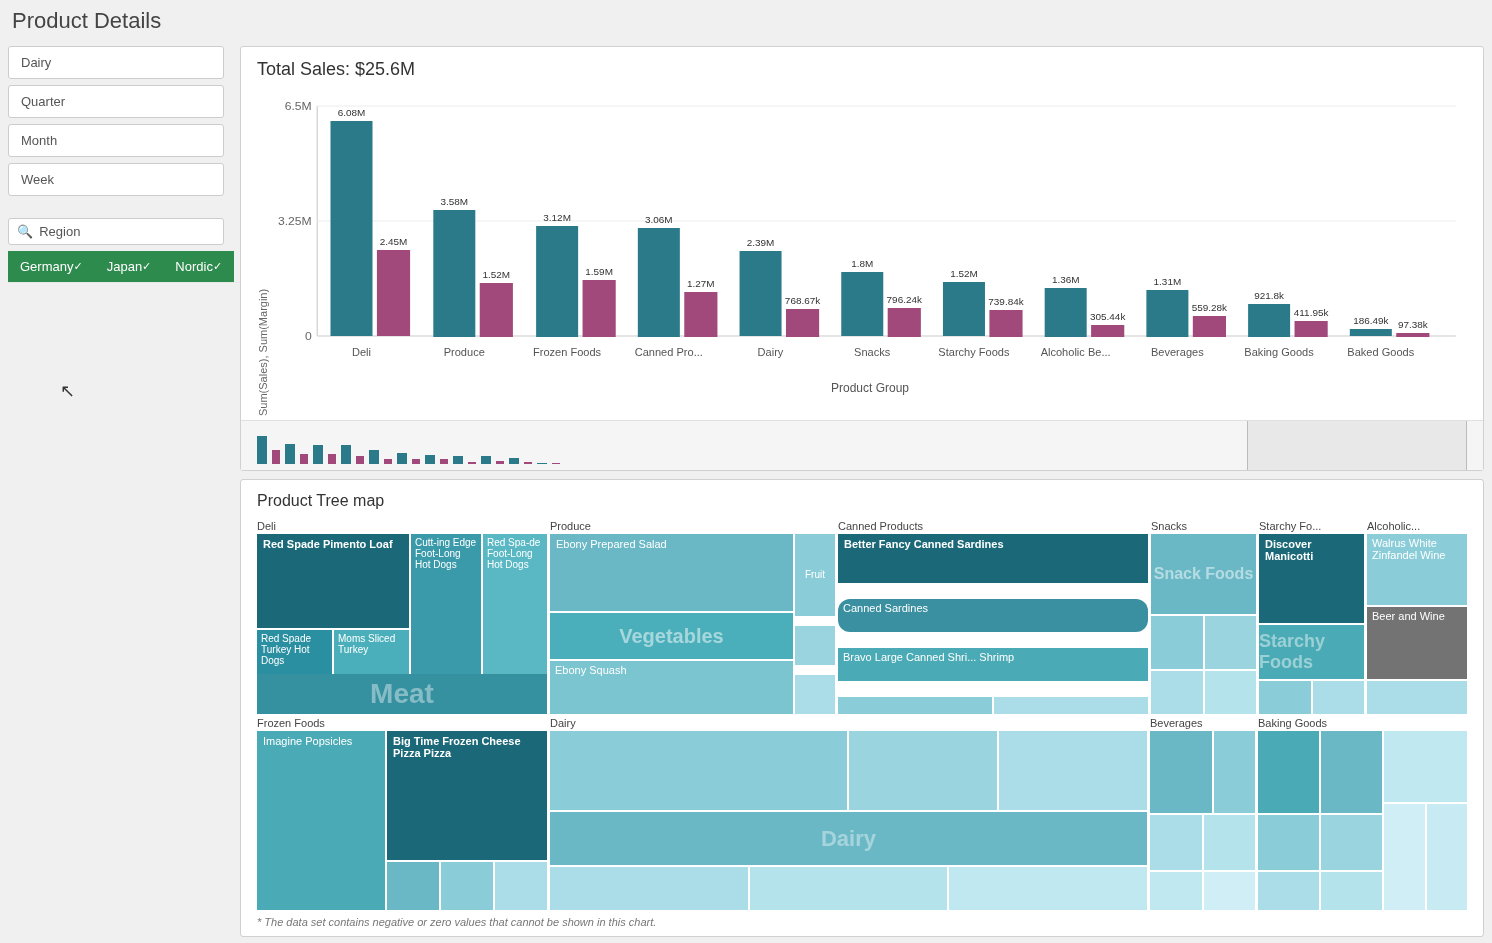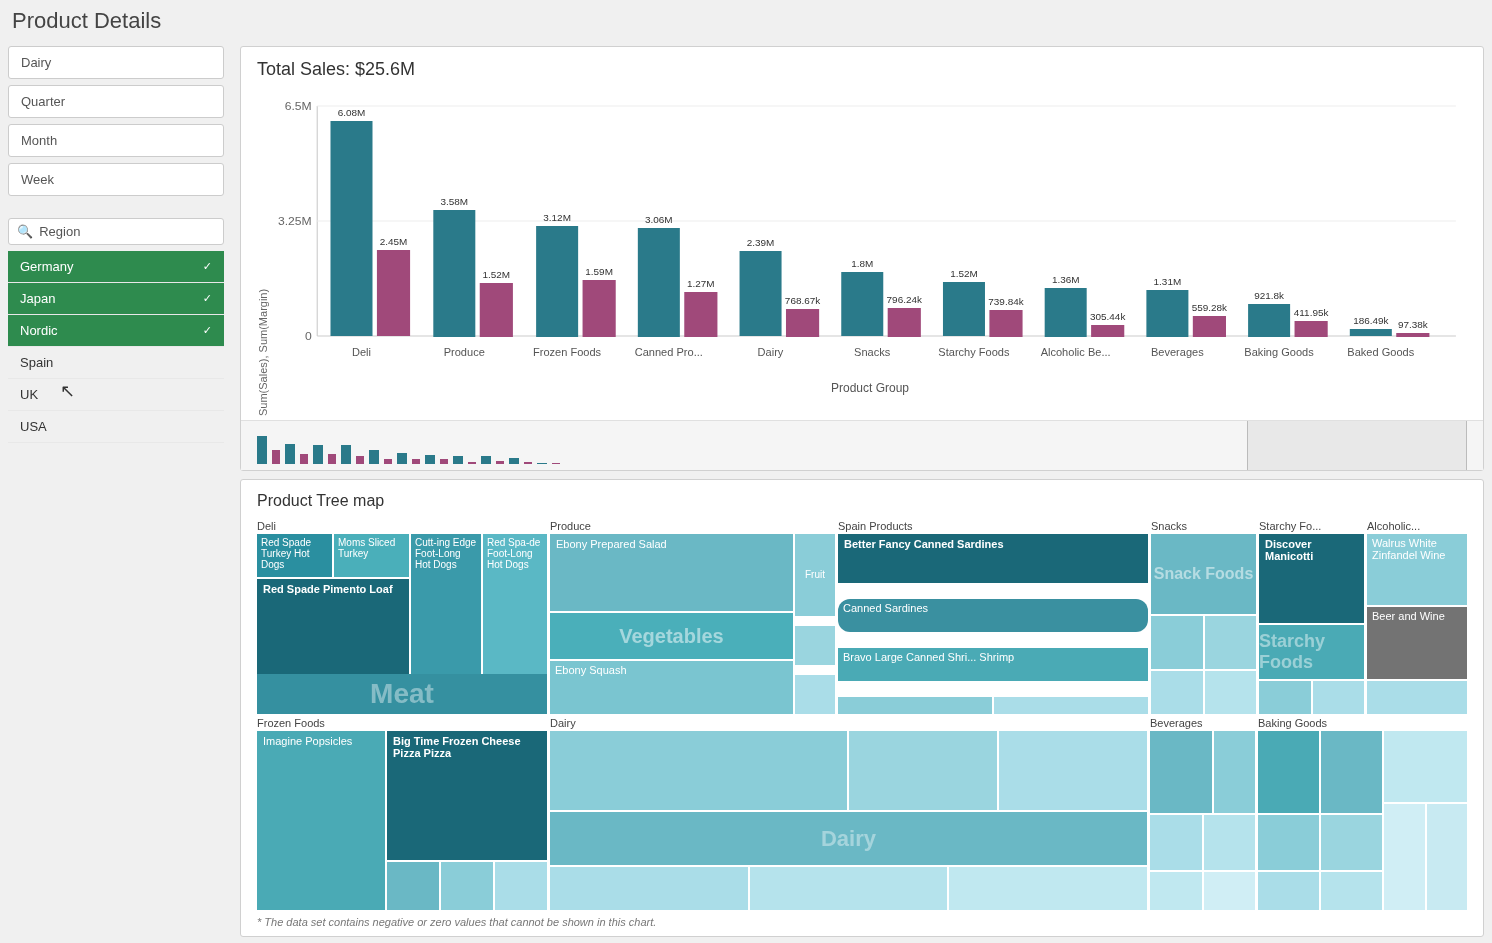--- a/index.html
+++ b/index.html
@@ -20,21 +20,21 @@
       margin-bottom: 6px;
     }
 
     .region-section { margin-top: 8px; padding: 4px 8px; flex: 1; }
     .region-search {
       display: flex; align-items: center; gap: 6px;
       background: white; border: 1px solid #ccc; border-radius: 3px;
       padding: 5px 8px; margin-bottom: 6px;
     }
 
-    .region-list { display: flex; flex-direction: column; gap: 0; }
+    .region-list { display: flex; flex-direction: row; gap: 0; }
     .region-item {
       padding: 8px 12px; cursor: pointer; font-size: 13px; color: #333;
       display: flex; align-items: center; justify-content: space-between;
       border-bottom: 1px solid #e8e8e8;
     }
     .region-item.selected { background: #2e8b4e; color: white; }
     .region-item.selected .check { color: white; font-size: 11px; }
 
     
     .main { flex: 1; display: flex; flex-direction: column; gap: 8px; padding: 4px 8px 8px 8px; overflow: hidden; }
@@ -244,25 +244,25 @@
 
       <div style="flex:1; display:flex; flex-direction:column; gap:3px; overflow:hidden;">
 
         <div style="display:flex; gap:3px; flex:1;">
 
           <div style="display:flex; flex-direction:column; width:290px; flex-shrink:0;">
             <div style="font-size:11px;color:#444;margin-bottom:2px;">Deli</div>
             <div style="flex:1; display:flex; gap:2px; overflow:hidden;">
 
               <div style="display:flex; flex-direction:column; gap:2px; flex:2;">
+                <div style="background:#1a6878;color:white;padding:4px 6px;font-size:11px;font-weight:600;flex:2;display:flex;align-items:flex-start;">Red Spade Pimento Loaf</div>
                 <div style="display:flex;gap:2px;flex:1;">
                   <div style="background:#2a8fa0;color:white;padding:3px 4px;font-size:10px;flex:1;">Red Spade Turkey Hot Dogs</div>
                   <div style="background:#4aafba;color:white;padding:3px 4px;font-size:10px;flex:1;">Moms Sliced Turkey</div>
                 </div>
-                <div style="background:#1a6878;color:white;padding:4px 6px;font-size:11px;font-weight:600;flex:2;display:flex;align-items:flex-start;">Red Spade Pimento Loaf</div>
               </div>
 
               <div style="display:flex;flex-direction:column;gap:2px;width:70px;flex-shrink:0;">
                 <div style="background:#3a9aaa;color:white;padding:3px 4px;font-size:10px;flex:1;display:flex;align-items:flex-start;">Cutt-ing Edge Foot-Long Hot Dogs</div>
               </div>
 
               <div style="display:flex;flex-direction:column;gap:2px;width:64px;flex-shrink:0;">
                 <div style="background:#5ab8c5;color:white;padding:3px 4px;font-size:10px;flex:1;display:flex;align-items:flex-start;">Red Spa-de Foot-Long Hot Dogs</div>
               </div>
             </div>
@@ -280,21 +280,21 @@
               </div>
               <div style="display:flex;flex-direction:column;gap:10px;width:40px;">
                 <div style="background:#8acdd8;flex:1;display:flex;align-items:center;justify-content:center;font-size:10px;color:white;padding:2px;">Fruit</div>
                 <div style="background:#9ad5df;flex:0.5;"></div>
                 <div style="background:#aadde8;flex:0.5;"></div>
               </div>
             </div>
           </div>
 
           <div style="display:flex; flex-direction:column; flex:1; min-width:190px;">
-            <div style="font-size:11px;color:#444;margin-bottom:2px;">Spain Products</div>
+            <div style="font-size:11px;color:#444;margin-bottom:2px;">Canned Products</div>
             <div style="flex:1; display:flex; flex-direction:column; gap:16px; overflow:hidden;">
               <div style="background:#1a6878;color:white;padding:4px 6px;font-size:11px;font-weight:600;flex:1.2;">Better Fancy Canned Sardines</div>
               <div style="background:#3a90a0;color:white;padding:3px 5px;font-size:11px;flex:0.8;border-radius:12px;">Canned Sardines</div>
               <div style="background:#4aaab5;color:white;padding:3px 5px;font-size:11px;flex:0.8;">Bravo Large Canned Shri... Shrimp</div>
               <div style="display:flex;gap:2px;flex:0.5;">
                 <div style="background:#8acdd8;flex:1;"></div>
                 <div style="background:#aadde8;flex:1;"></div>
               </div>
             </div>
           </div>

